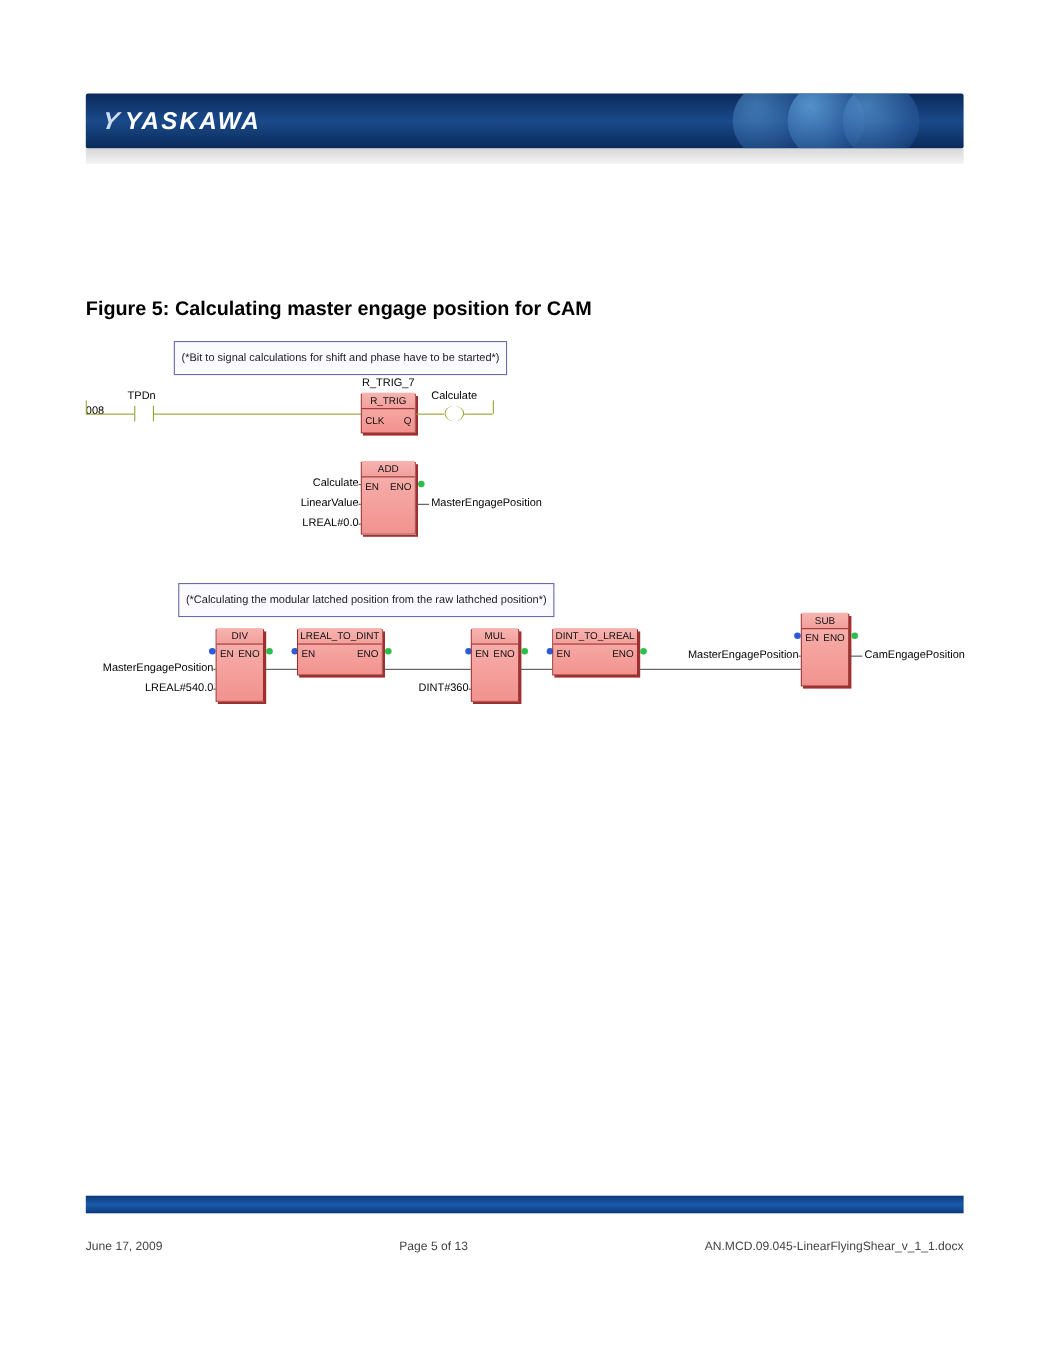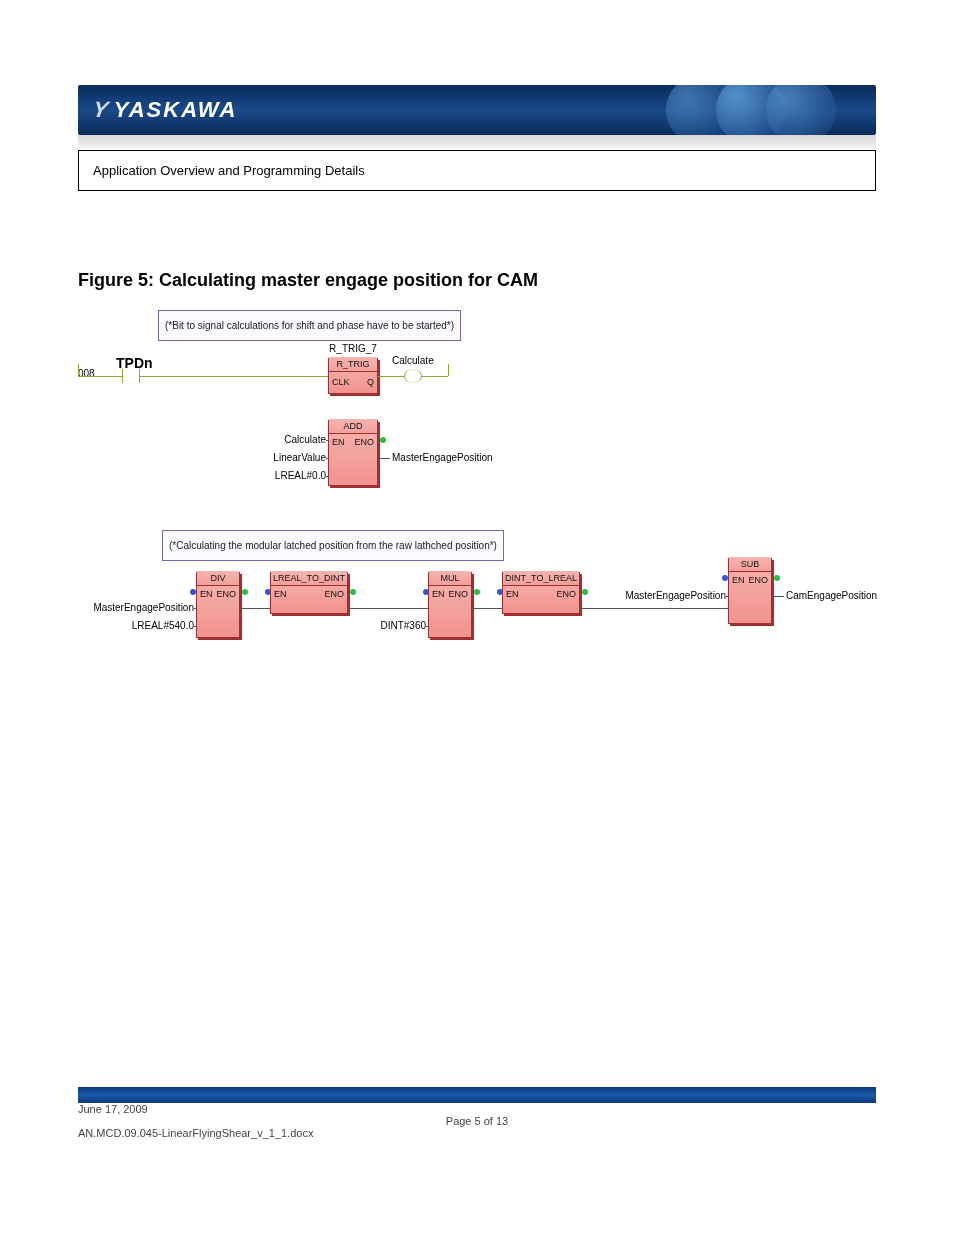--- a/index.html
+++ b/index.html
@@ -85,21 +85,21 @@
   .tick  { position: absolute; width: 1px; height: 12px; background: #9aa030; }
 
   .contact {
     position: absolute;
     display: flex; align-items: center; gap: 4px;
   }
   .contact-bracket {
     width: 18px; height: 14px; border-left: 1.5px solid #9aa030; border-right: 1.5px solid #9aa030;
     position: relative;
   }
-  .contact-label { position: absolute; top: -14px; left: -6px; font-size: 14px; color: #000; white-space: nowrap; font-weight: bold; }
+  .contact-label { position: absolute; top: -14px; left: -6px; font-size: 10px; color: #000; white-space: nowrap; }
 
   .coil {
     position: absolute;
     display: flex; align-items: center;
   }
   .coil-shape {
     width: 18px; height: 14px;
     border: 1.5px solid #9aa030;
     border-top: none; border-bottom: none;
     border-radius: 50%;
@@ -136,21 +136,21 @@
   .dot-green { position: absolute; width: 6px; height: 6px; background:#2bbf4a; border-radius:50%; transform:translate(-50%,-50%); }
 
   .footer-bar {
     position: absolute; left: 78px; right: 78px; bottom: 132px;
     height: 16px;
     background: linear-gradient(to bottom,#0a3a7a,#1a5aaa,#0a3a7a);
   }
   .footer-text {
     position: absolute; left: 78px; right: 78px; bottom: 96px;
     display: flex; justify-content: space-between;
-    font-size: 11px; color: #444; flex-direction: column;
+    font-size: 11px; color: #444;
   }
   .footer-text .mid { text-align:center; flex:1; }
 </style>
 </head>
 <body>
 
 <div class="header-bar">
   <div class="logo-wrap">
     <span class="logo-glyph">Y</span>
     <span class="logo-text">YASKAWA</span>
@@ -158,26 +158,20 @@
   <div class="header-blobs">
     <div class="blob" style="opacity:.6;transform:translateX(20px)"></div>
     <div class="blob"></div>
     <div class="blob" style="opacity:.7;transform:translateX(-20px)"></div>
   </div>
 </div>
 <div class="grey-band"></div>
 
 <table class="info-table">
   <tbody>
-  <tr class="row2">
-    <td colspan="3">
-      <span class="label">Application Overview and Programming Details</span>
-      <span class="val"></span>
-    </td>
-  </tr>
 </tbody>
   </table>
 
 <div class="figure-title fig-title-1"><b>Figure 5: Calculating master engage position for CAM</b></div>
 
 <div class="diagram-area">
 
   <div class="comment-box" style="top:10px; left:80px;">(*Bit to signal calculations for shift and phase have to be started*)</div>
 
   <div class="rung-num" style="top:68px; left:0;">008</div>

